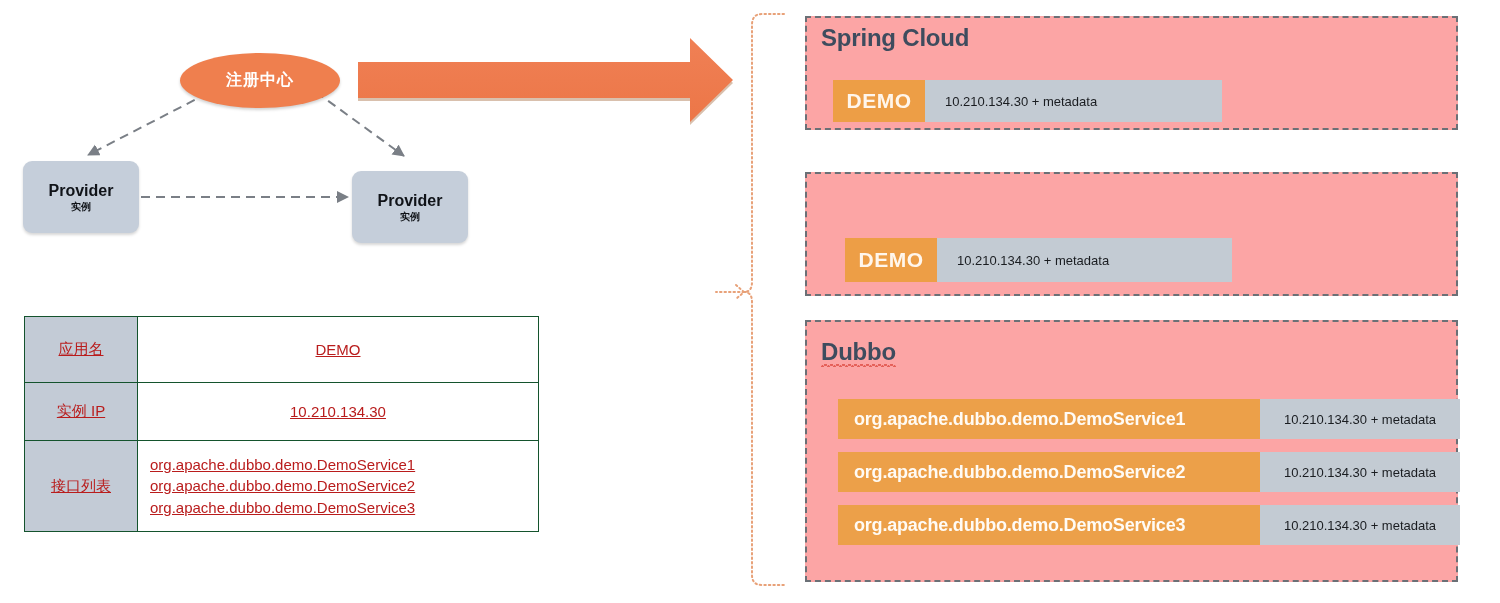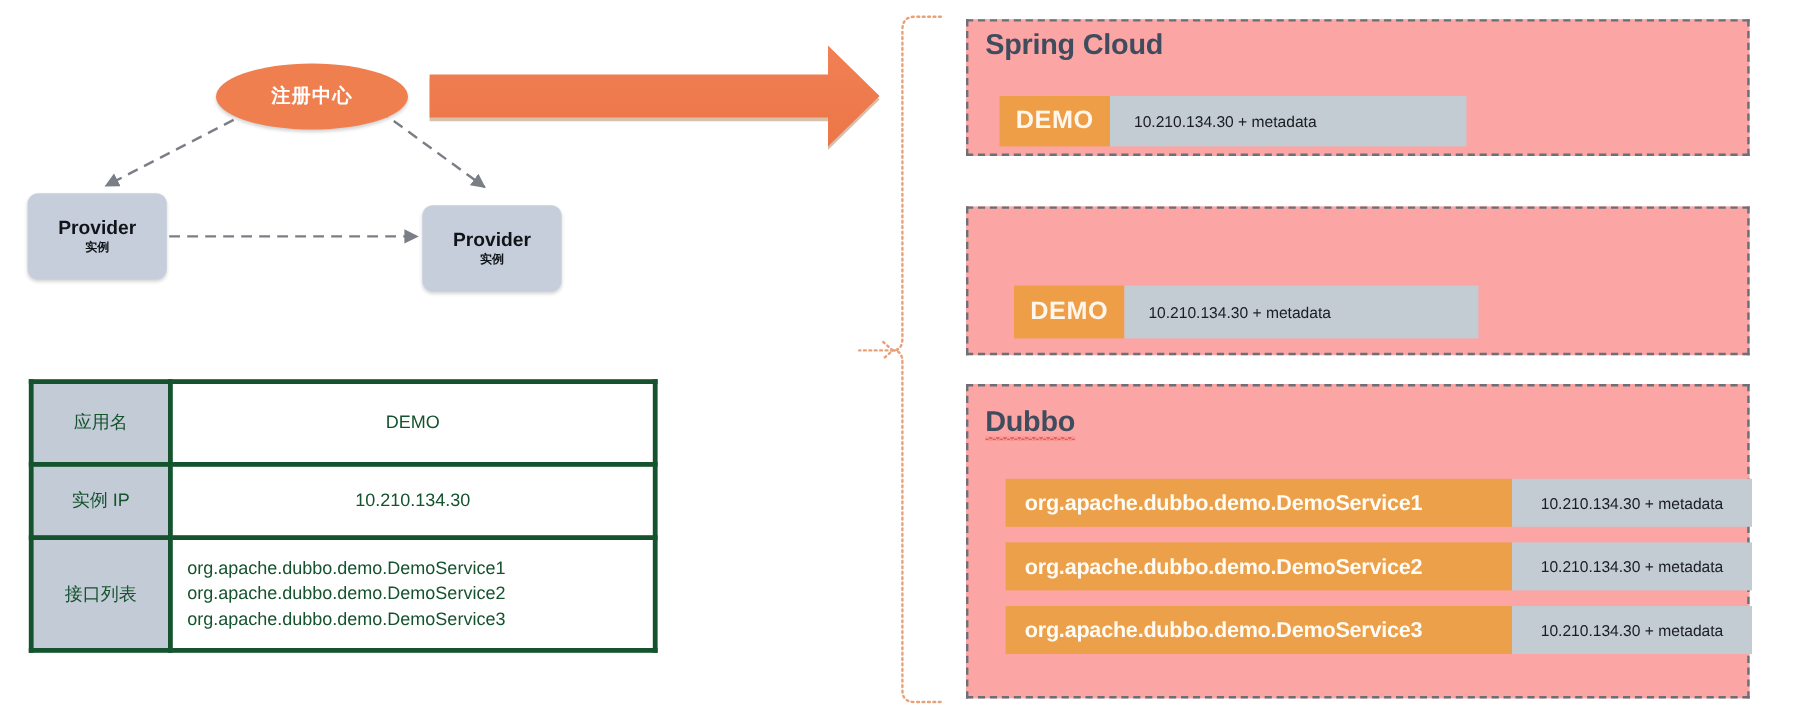--- a/index.html
+++ b/index.html
@@ -35,24 +35,25 @@
   .inst-box .l2{font-size:10px;font-weight:700;color:#101318;line-height:1.3;}
   #consumer-box{left:23px;top:161px;}
   #provider-box{left:352px;top:171px;}
 
   
   .info-table{
     position:absolute;left:24px;top:316px;border-collapse:collapse;
     table-layout:fixed;
   }
   .info-table td{
-    border:4px solid #14532d;
-    font-size:15px;color:#14532d;
+    border:1px solid #14532d;
+    font-size:15px;color:#b91c1c;
     padding:0;
     vertical-align:middle;
+    text-decoration:underline;
   }
   .info-table td.key{
     width:100px;background:#C3CBD6;text-align:center;font-size:15px;
     padding:4px 6px;
   }
   .info-table td.val{
     width:380px;background:#ffffff;text-align:center;padding:6px 8px;
   }
   .info-table td.val.left{text-align:left;padding-left:12px;line-height:1.42;font-size:15px;}
   .info-table tr.r1 td{height:53px;}

